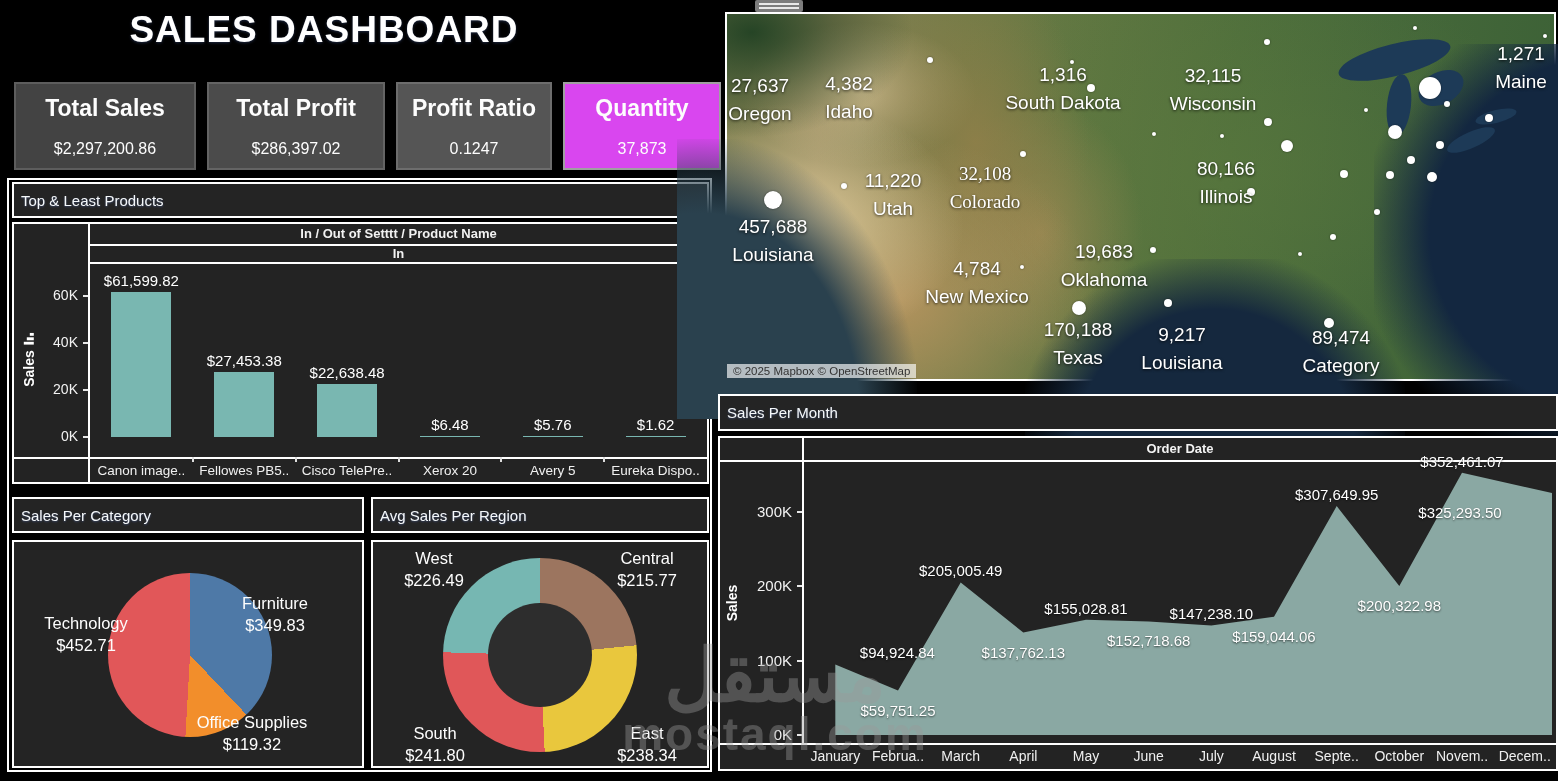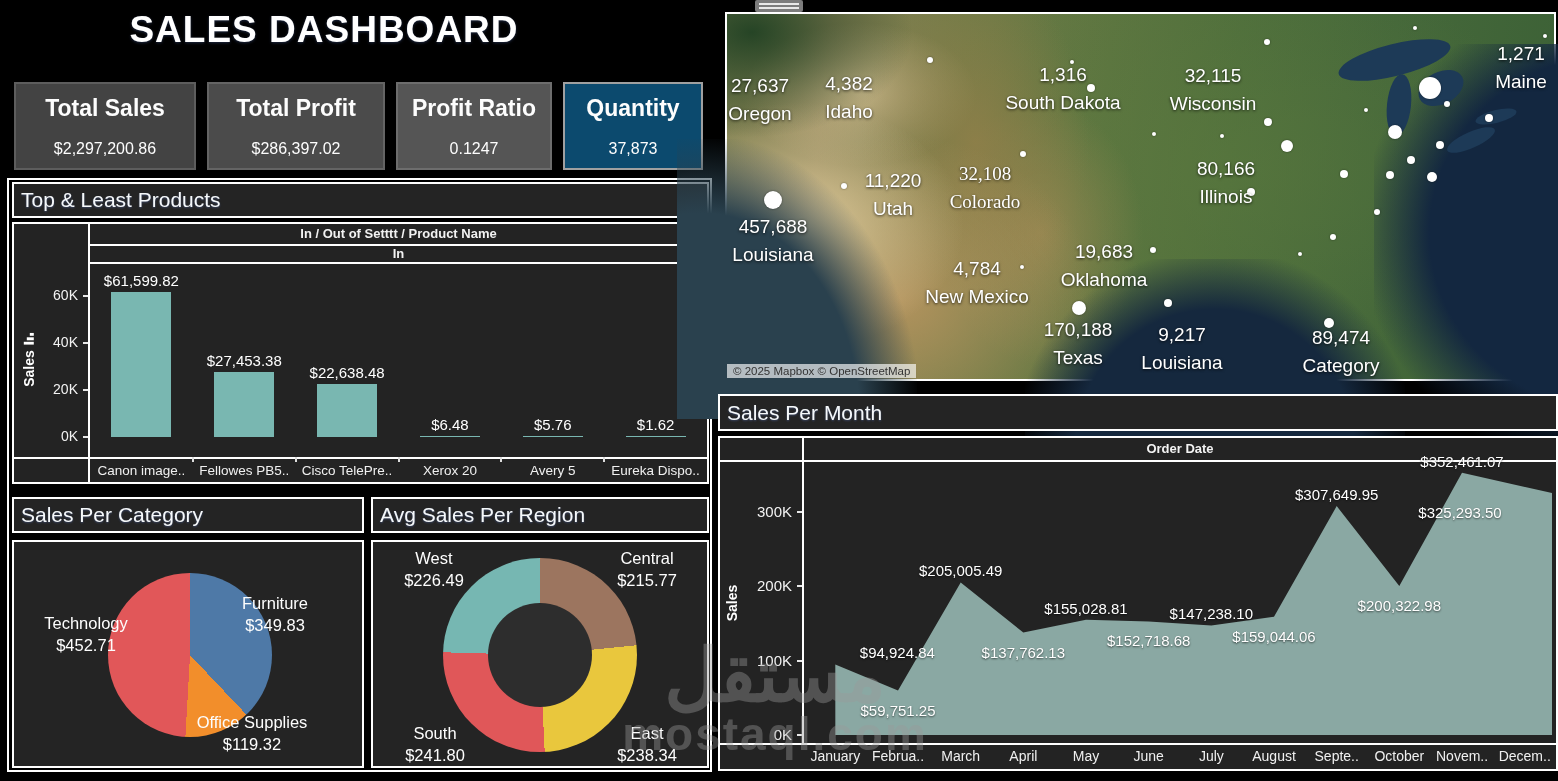--- a/index.html
+++ b/index.html
@@ -14,25 +14,25 @@
     text-shadow:0 1px 3px rgba(120,160,255,.25); }
 
   
   .kpi { top:82px; height:88px; display:flex; flex-direction:column; justify-content:center;
          align-items:center; gap:18px; }
   .kpi .k-label { font-size:23px; font-weight:bold; color:#fdfdfd; }
   .kpi .k-value { font-size:16px; color:#fdfdfd; }
   .kpi1 { left:14px;  width:182px; background:#434343; border:2px solid #5d5d5d; }
   .kpi2 { left:207px; width:178px; background:#4b4b4b; border:2px solid #646464; }
   .kpi3 { left:396px; width:156px; background:#555555; border:2px solid #6d6d6d; }
-  .kpi4 { left:563px; width:140px; background:#0c4a6e; border:2px solid #a0a0a0; }
+  .kpi4 { left:563px; width:158px; background:#d946ef; border:2px solid #a0a0a0; }
 
   
   .outer-frame { left:7px; top:178px; width:705px; height:594px; border:2px solid #fff; }
-  .title-bar { border:2px solid #fff; background:#242424; font-size:21px; color:#f5f8fa;
+  .title-bar { border:2px solid #fff; background:#242424; font-size:15px; color:#f5f8fa;
     padding-left:7px; display:flex; align-items:center; text-shadow:0 1px 2px rgba(110,150,255,.3); }
   .panel { border:2px solid #fff; background:#232323; overflow:hidden; }
   .wline-h { position:absolute; background:#fff; height:2px; }
   .wline-v { position:absolute; background:#fff; width:2px; }
 
   
   .tl-title { left:12px; top:182px; width:697px; height:36px; }
   .tl-panel { left:12px; top:222px; width:697px; height:262px; }
   .tl-h1 { left:76px; top:0; width:617px; height:20px; text-align:center; font-weight:bold;
            font-size:13px; line-height:20px; }

